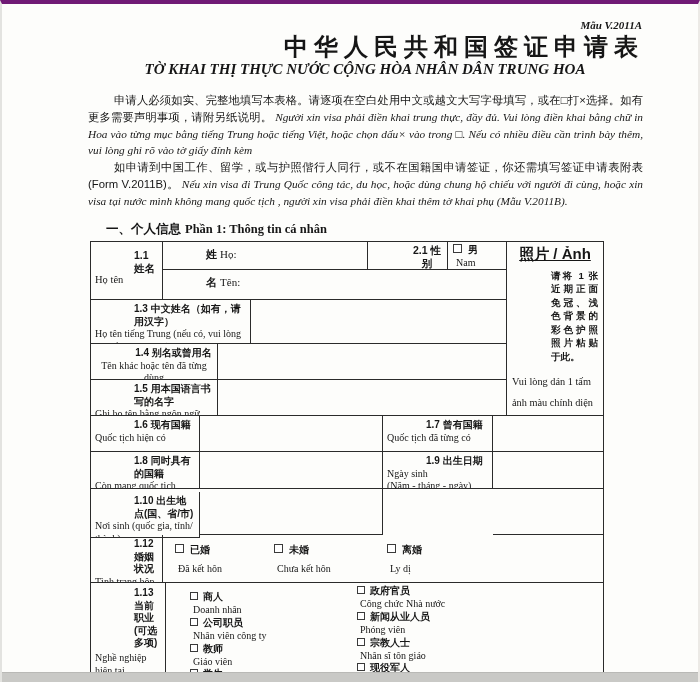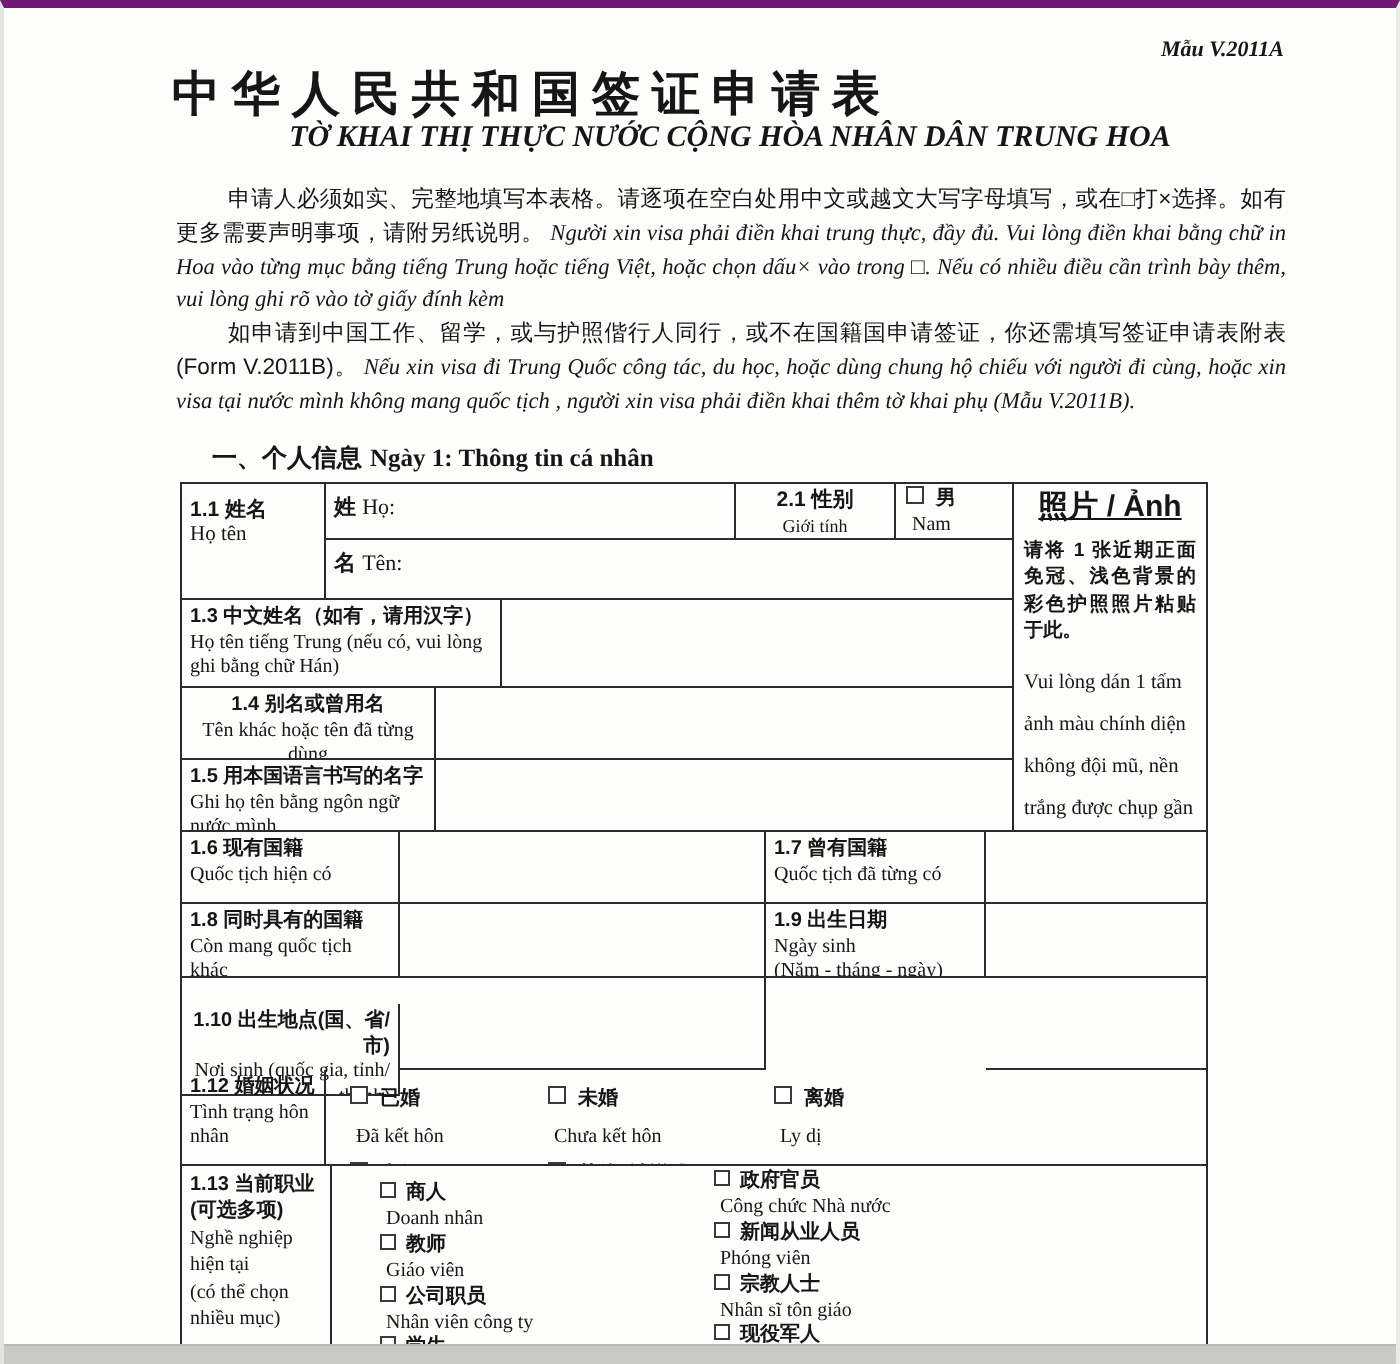--- a/index.html
+++ b/index.html
@@ -11,33 +11,33 @@
   .page{
     position:absolute;inset:0;background:#fdfdfb;overflow:hidden;
     border-left:2px solid #e3e3e0;border-right:2px solid #eceae6;border-top:4px solid #701a75;
     box-sizing:border-box;
   }
   .bottom-band{position:absolute;left:0;right:0;bottom:0;height:9px;background:#c9c9c6;border-top:1px solid #b9b9b6;}
   .cn{font-family:"Liberation Sans",sans-serif;}
   .vn{font-family:"Liberation Serif",serif;}
 
   .form-code{position:absolute;top:15px;right:56px;font-family:"Liberation Serif",serif;font-style:italic;font-weight:bold;font-size:11px;}
-  .title{position:absolute;top:27px;left:84px;right:54px;text-align:left;font-size:24px;font-weight:bold;letter-spacing:6px;white-space:nowrap;}
+  .title{position:absolute;top:27px;left:84px;right:54px;text-align:right;font-size:24px;font-weight:bold;letter-spacing:6px;white-space:nowrap;}
   .subtitle{position:absolute;top:57px;left:84px;right:54px;text-align:center;font-family:"Liberation Serif",serif;font-style:italic;font-weight:bold;font-size:15px;}
 
   .intro{position:absolute;top:88px;left:86px;right:55px;font-size:11.3px;line-height:16.8px;text-align:justify;}
   .intro p{margin:0;text-indent:26px;}
   .intro .vn{font-style:italic;margin-left:3px;}
 
   .section-title{position:absolute;top:217px;left:104px;font-size:12.5px;font-weight:bold;}
   .section-title .vn{margin-left:4px;}
 
   .tbl{position:absolute;top:237px;left:88px;width:514px;height:437px;border-top:1px solid #2b2b2b;border-left:1px solid #2b2b2b;box-sizing:border-box;}
   .cell{position:absolute;border-right:1px solid #2b2b2b;border-bottom:1px solid #2b2b2b;box-sizing:border-box;padding:3px 4px;font-size:10px;line-height:12.6px;overflow:hidden;background:transparent;}
-  .cell .cn{display:block;font-weight:bold;}
+  .cell .cn{display:block;font-weight:bold;margin-left:39px;}
   .cell .vn{display:block;}
   .noborder-b{border-bottom:none;}
 
   .name-line{font-size:11px;line-height:14px;padding-top:5px;}
   .name-line .cn{display:inline;font-weight:bold;}
   .name-line .vn{display:inline;font-size:11px;}
 
   .c-f11{padding-top:7px;font-size:10.5px;}
   .c-f12{text-align:center;padding-top:2px;}
   .c-f12 .cn{font-size:10.5px;}
@@ -78,21 +78,21 @@
   <div class="form-code">Mẫu V.2011A</div>
   <div class="title">中华人民共和国签证申请表</div>
   <div class="subtitle">TỜ KHAI THỊ THỰC NƯỚC CỘNG HÒA NHÂN DÂN TRUNG HOA</div>
 
   <div class="intro">
     <p><span class="cn">申请人必须如实、完整地填写本表格。请逐项在空白处用中文或越文大写字母填写，或在□打×选择。如有更多需要声明事项，请附另纸说明。</span><span class="vn">Người xin visa phải điền khai trung thực, đầy đủ. Vui lòng điền khai bằng chữ in Hoa vào từng mục bằng tiếng Trung hoặc tiếng Việt, hoặc chọn dấu× vào trong □. Nếu có nhiều điều cần trình bày thêm, vui lòng ghi rõ vào tờ giấy đính kèm</span></p>
     <p><span class="cn">如申请到中国工作、留学，或与护照偕行人同行，或不在国籍国申请签证，你还需填写签证申请表附表(Form V.2011B)。</span><span class="vn">Nếu xin visa đi Trung Quốc công tác, du học, hoặc dùng chung hộ chiếu với người đi cùng, hoặc xin visa tại nước mình không mang quốc tịch , người xin visa phải điền khai thêm tờ khai phụ (Mẫu V.2011B).</span></p>
   </div>
 
   <div class="section-title">
-    <span class="cn">一、个人信息</span><span class="vn">Ngày 1: Thông tin cá nhân</span>
+    <span class="cn">一、个人信息</span><span class="vn">Phần 1: Thông tin cá nhân</span>
   </div>
 
   <div class="tbl">
 
     <div class="cell c-f11" style="left:0;top:0;width:72px;height:58px;">
       <span class="cn">1.1 姓名</span>
       <span class="vn">Họ tên</span>
     </div>
     <div class="cell name-line" style="left:72px;top:0;width:205px;height:28px;">
       <span class="cn">姓</span>
@@ -151,21 +151,21 @@
       <span class="vn">Còn mang quốc tịch khác</span>
     </div>
     <div class="cell" style="left:109px;top:210px;width:183px;height:37px;"></div>
     <div class="cell" style="left:292px;top:210px;width:110px;height:37px;">
       <span class="cn">1.9 出生日期</span>
       <span class="vn">Ngày sinh</span>
       <span class="vn vn2">(Năm - tháng - ngày)</span>
     </div>
     <div class="cell" style="left:402px;top:210px;width:111px;height:37px;"></div>
 
-    <div class="cell" style="left:0;top:260px;width:109px;height:46px;text-align:right;">
+    <div class="cell" style="left:0;top:250px;width:109px;height:46px;">
       <span class="cn">1.10 出生地点(国、省/市)</span>
       <span class="vn">Nơi sinh (quốc gia, tỉnh/ thành)</span>
     </div>
     <div class="cell" style="left:109px;top:247px;width:183px;height:46px;"></div>
     <div class="cell" style="left:402px;top:247px;width:111px;height:46px;"></div>
 
     <div class="cell" style="left:0;top:293px;width:72px;height:48px;">
       <span class="cn">1.12 婚姻状况</span>
       <span class="vn">Tình trạng hôn nhân</span>
     </div>
@@ -184,22 +184,22 @@
     <div class="cell c-f113 noborder-b" style="left:0;top:341px;width:75px;height:95px;">
       <span class="cn">1.13 当前职业</span>
       <span class="cn" style="font-weight:bold;">(可选多项)</span>
       <span class="vn">Nghề nghiệp hiện tại</span>
       <span class="vn">(có thể chọn nhiều mục)</span>
     </div>
     <div class="cell c-occ noborder-b" style="left:75px;top:341px;width:438px;height:95px;">
       <div class="occ-wrap">
         <div class="occ-left">
           <div class="occ-item"><span class="cb cb-sm"></span><span class="cbl-cn">商人</span><span class="cbl-vn vn">Doanh nhân</span></div>
+          <div class="occ-item"><span class="cb cb-sm"></span><span class="cbl-cn">公司职员</span><span class="cbl-vn vn">Nhân viên công ty</span></div>
           <div class="occ-item"><span class="cb cb-sm"></span><span class="cbl-cn">教师</span><span class="cbl-vn vn">Giáo viên</span></div>
-          <div class="occ-item"><span class="cb cb-sm"></span><span class="cbl-cn">公司职员</span><span class="cbl-vn vn">Nhân viên công ty</span></div>
           <div class="occ-item"><span class="cb cb-sm"></span><span class="cbl-cn">学生</span></div>
 
         </div>
         <div class="occ-right">
           <div class="occ-item"><span class="cb cb-sm"></span><span class="cbl-cn">政府官员</span><span class="cbl-vn vn">Công chức Nhà nước</span></div>
           <div class="occ-item"><span class="cb cb-sm"></span><span class="cbl-cn">新闻从业人员</span><span class="cbl-vn vn">Phóng viên</span></div>
           <div class="occ-item"><span class="cb cb-sm"></span><span class="cbl-cn">宗教人士</span><span class="cbl-vn vn">Nhân sĩ tôn giáo</span></div>
           <div class="occ-item"><span class="cb cb-sm"></span><span class="cbl-cn">现役军人</span><span class="cbl-vn vn">Quân nhân tại ngũ</span></div>
 
         </div>

